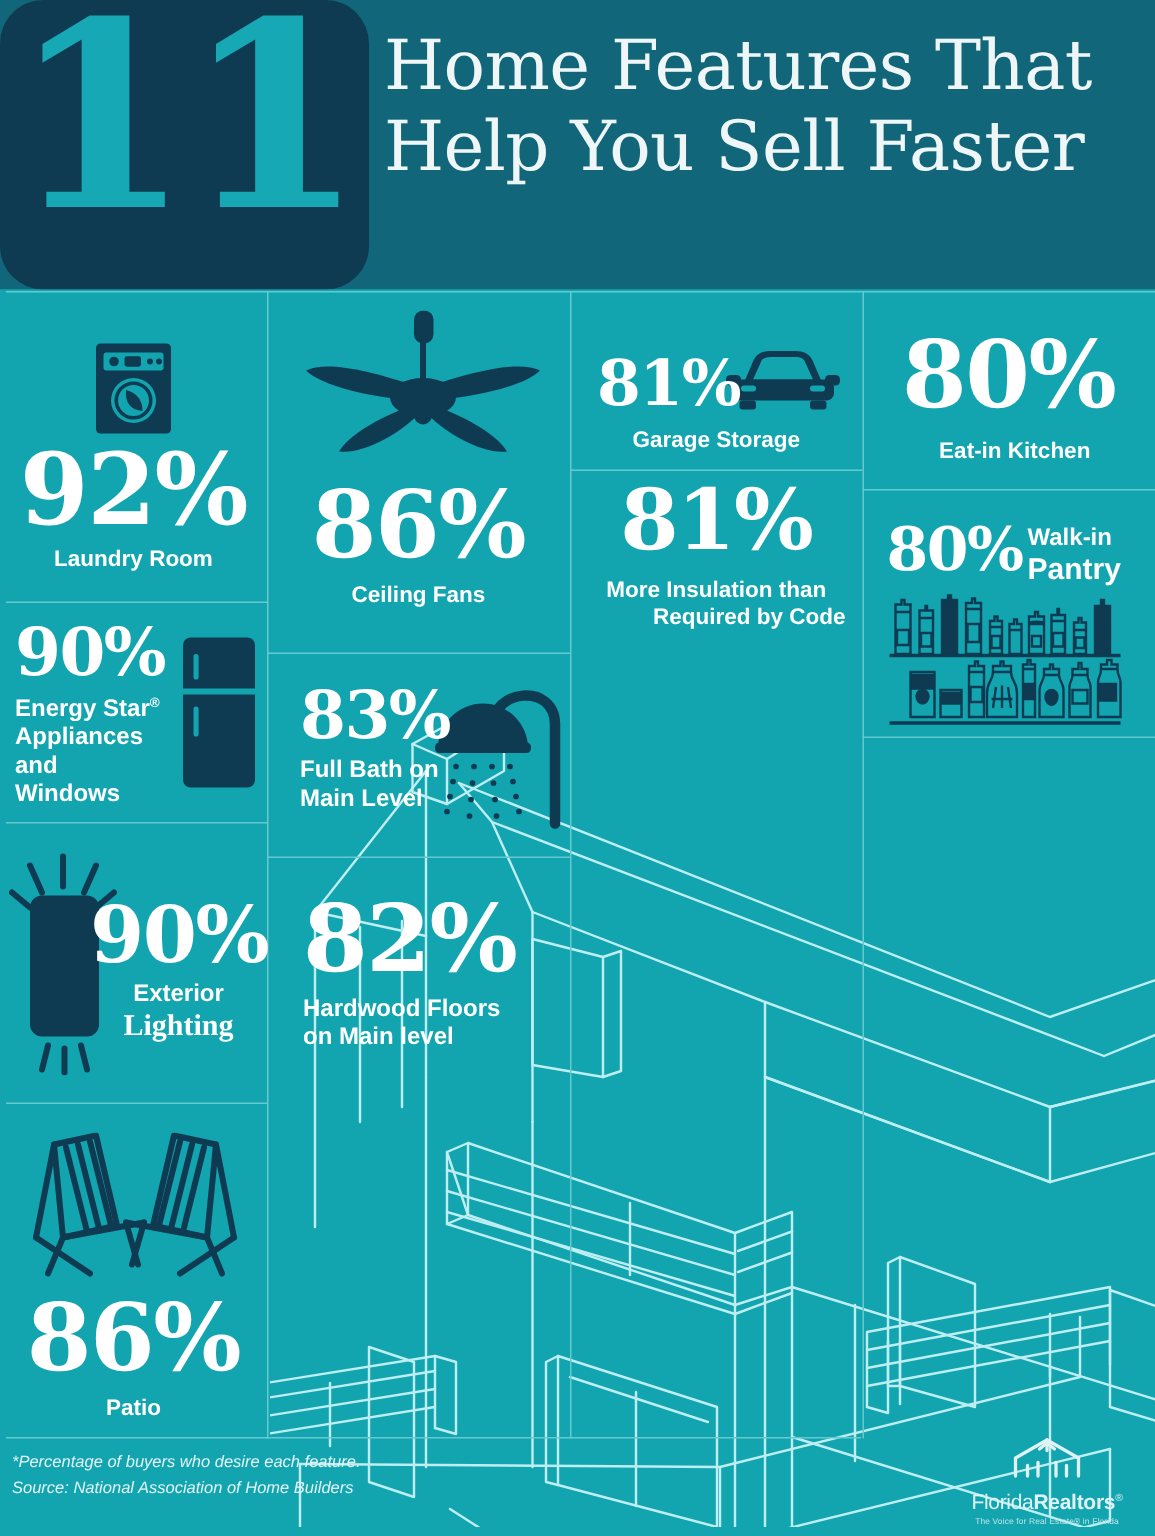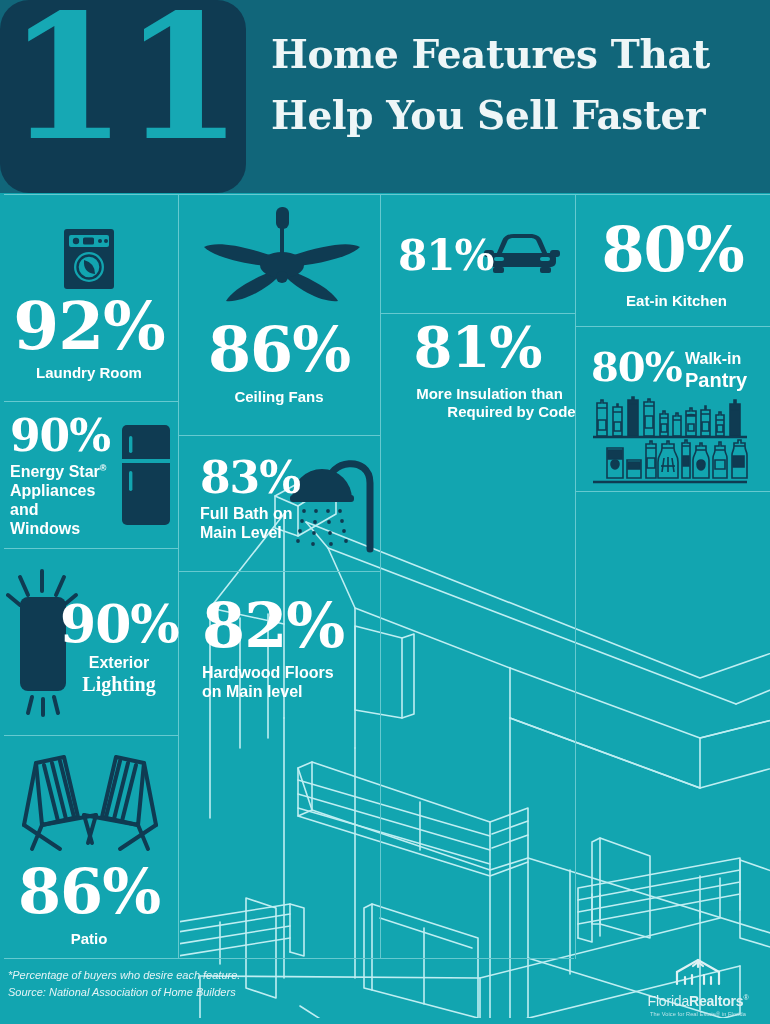--- a/index.html
+++ b/index.html
@@ -47,26 +47,26 @@
     color: #16a8b4;
     line-height: 1;
   }
   .header-right {
     position: absolute;
     left: 255px; top: 16px;
     width: 505px;
   }
   .headline {
     font-family: "DejaVu Serif", serif;
-    font-weight: 700;
-    font-size: 39px;
+    font-weight: 400;
+    font-size: 46px;
     line-height: 1.16;
     color: #eef6f7;
     letter-spacing: -0.4px;
-    margin: 16px;
+    margin: 1px;
     white-space: nowrap;
   }
   .subhead {
     margin-top: 16px;
     font-family: "Liberation Sans", sans-serif;
     font-size: 14.5px;
     line-height: 1.45;
     color: #d9edf1;
   }
   .subhead div { white-space: nowrap; }
@@ -432,25 +432,26 @@
           <rect x="4" y="22" width="68" height="14" rx="5" fill="#0f3b52"></rect>
           <rect x="0" y="19" width="10" height="7" rx="3" fill="#0f3b52"></rect>
           <rect x="66" y="19" width="10" height="7" rx="3" fill="#0f3b52"></rect>
           <rect x="9" y="36" width="11" height="6" rx="2" fill="#0f3b52"></rect>
           <rect x="56" y="36" width="11" height="6" rx="2" fill="#0f3b52"></rect>
           <rect x="10" y="26" width="10" height="4" rx="2" fill="#12a5b0"></rect>
           <rect x="56" y="26" width="10" height="4" rx="2" fill="#12a5b0"></rect>
         </svg>
       </div>
       <div class="stat" style="position:absolute; left:18px; top:37px; font-size:42px;">81%</div>
+      <div class="lbl" style="position:absolute; left:0; top:86px; width:195px; text-align:center; font-size:15px;">Garage Storage</div>
     </div>
 
     <div class="cell" style="left:380px; top:124px; width:195px; height:110px;">
       <div class="stat" style="position:absolute; left:0; top:4px; width:195px; text-align:center; font-size:56px;">81%</div>
-      <div style="position:absolute; left:0; top:68px; width:195px; text-align:center;padding-left:12px;">
+      <div style="position:absolute; left:0; top:68px; width:195px; text-align:center;">
         <div class="lbl" style="font-size:15px;">More Insulation than</div>
         <div class="lbl" style="font-size:15px;margin-left:44px;">Required by Code</div>
       </div>
     </div>
 
     <div class="cell" style="left:575px; top:6px; width:195px; height:127px;">
       <div class="stat" style="position:absolute; left:0; top:22px; width:195px; text-align:center; font-size:62px;">80%</div>
       <div class="lbl" style="position:absolute; left:0; top:93px; width:203px; text-align:center; font-size:15px;">Eat-in Kitchen</div>
     </div>
 

